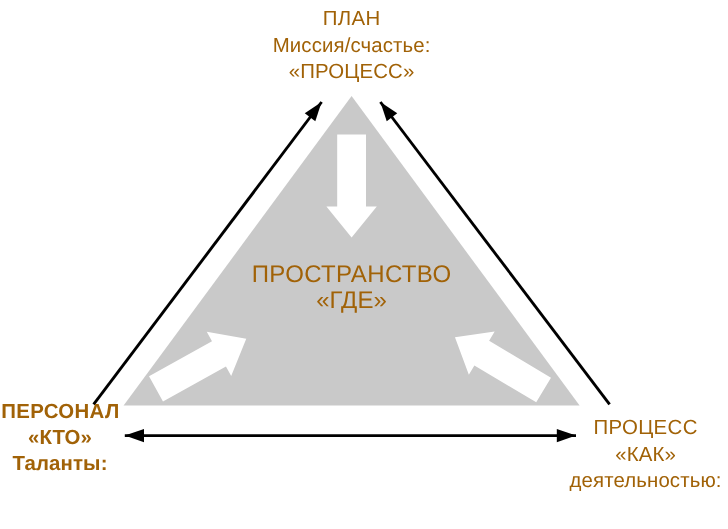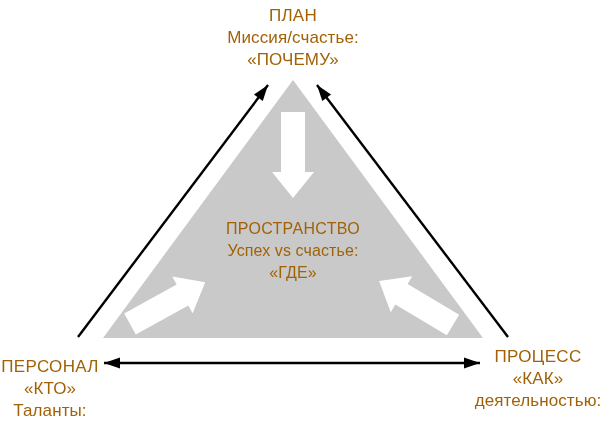--- a/index.html
+++ b/index.html
@@ -29,22 +29,22 @@
     text-align: center;
     font-size: 17px;
     line-height: 22px;
     letter-spacing: 0.1px;
     white-space: nowrap;
   }
   .lbl .title {
     letter-spacing: 0.3px;
   }
   #lbl-plan    { left: 173px; top: 5px;   width: 240px; }
-  #lbl-space   { left: 193px; top: 218px; width: 200px; font-size: 16px; line-height: 22px; }
-  #lbl-personnel { left: 1px;  top: 356px; width: 98px;  }
+  #lbl-space   { left: 193px; top: 218px; width: 200px; font-size: 20px; line-height: 22px; }
+  #lbl-personnel { left: 1px;  top: 332px; width: 98px; font-weight: bold;  }
   #lbl-process { left: 472px; top: 346px; width: 132px; }
 </style>
 </head>
 <body>
 
 <div class="stage">
 
   <svg class="shapes" viewBox="0 0 607 441" xmlns="http://www.w3.org/2000/svg">
     <defs>
       <marker id="ah" markerUnits="userSpaceOnUse" markerWidth="20" markerHeight="14" refX="16" refY="5.5" orient="auto-start-reverse" overflow="visible">
@@ -63,26 +63,25 @@
     <g stroke-width="2.4" fill="none" stroke="#000000">
       <line x1="78" y1="337" x2="268" y2="85" marker-end="url(#ah)"></line>
       <line x1="508" y1="337" x2="317" y2="85" marker-end="url(#ah)"></line>
       <line x1="104" y1="363" x2="480" y2="363" marker-start="url(#ah)" marker-end="url(#ah)"></line>
     </g>
   </svg>
 
   <div class="lbl" id="lbl-plan">
     <div class="title">ПЛАН</div>
     <div>Миссия/счастье:</div>
-    <div>«ПОЧЕМУ»</div>
+    <div>«ПРОЦЕСС»</div>
   </div>
 
   <div class="lbl" id="lbl-space">
     <div class="title">ПРОСТРАНСТВО</div>
-    <div>Успех vs счастье:</div>
     <div>«ГДЕ»</div>
   </div>
 
   <div class="lbl" id="lbl-personnel">
     <div class="title">ПЕРСОНАЛ</div>
     <div>«КТО»</div>
     <div>Таланты:</div>
   </div>
 
   <div class="lbl" id="lbl-process">

